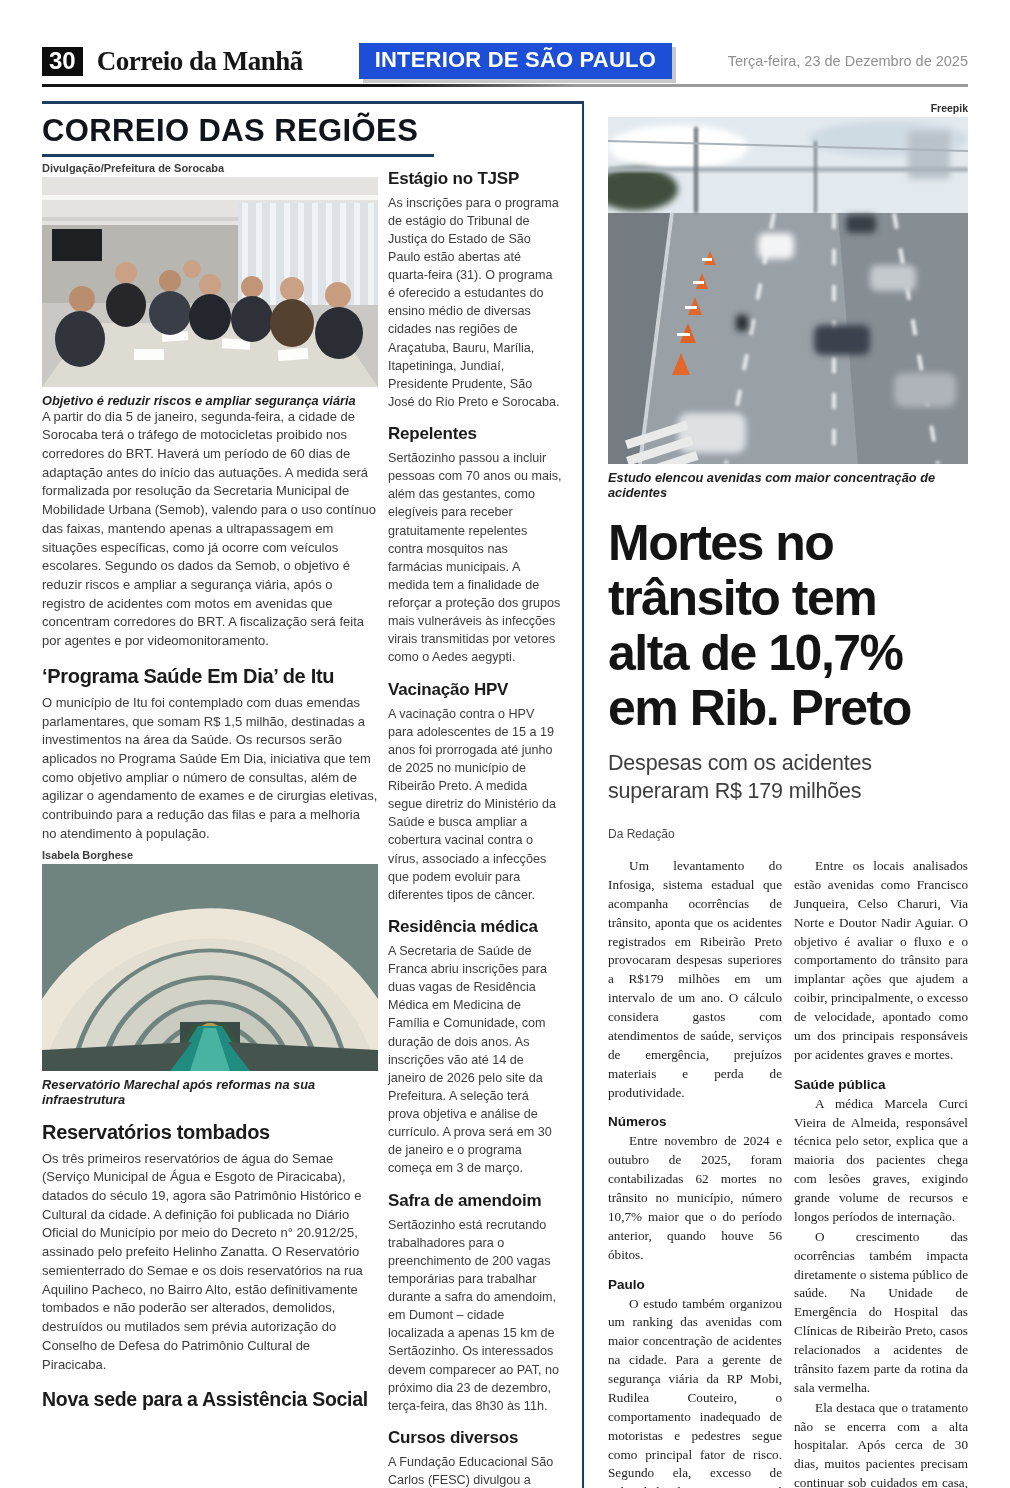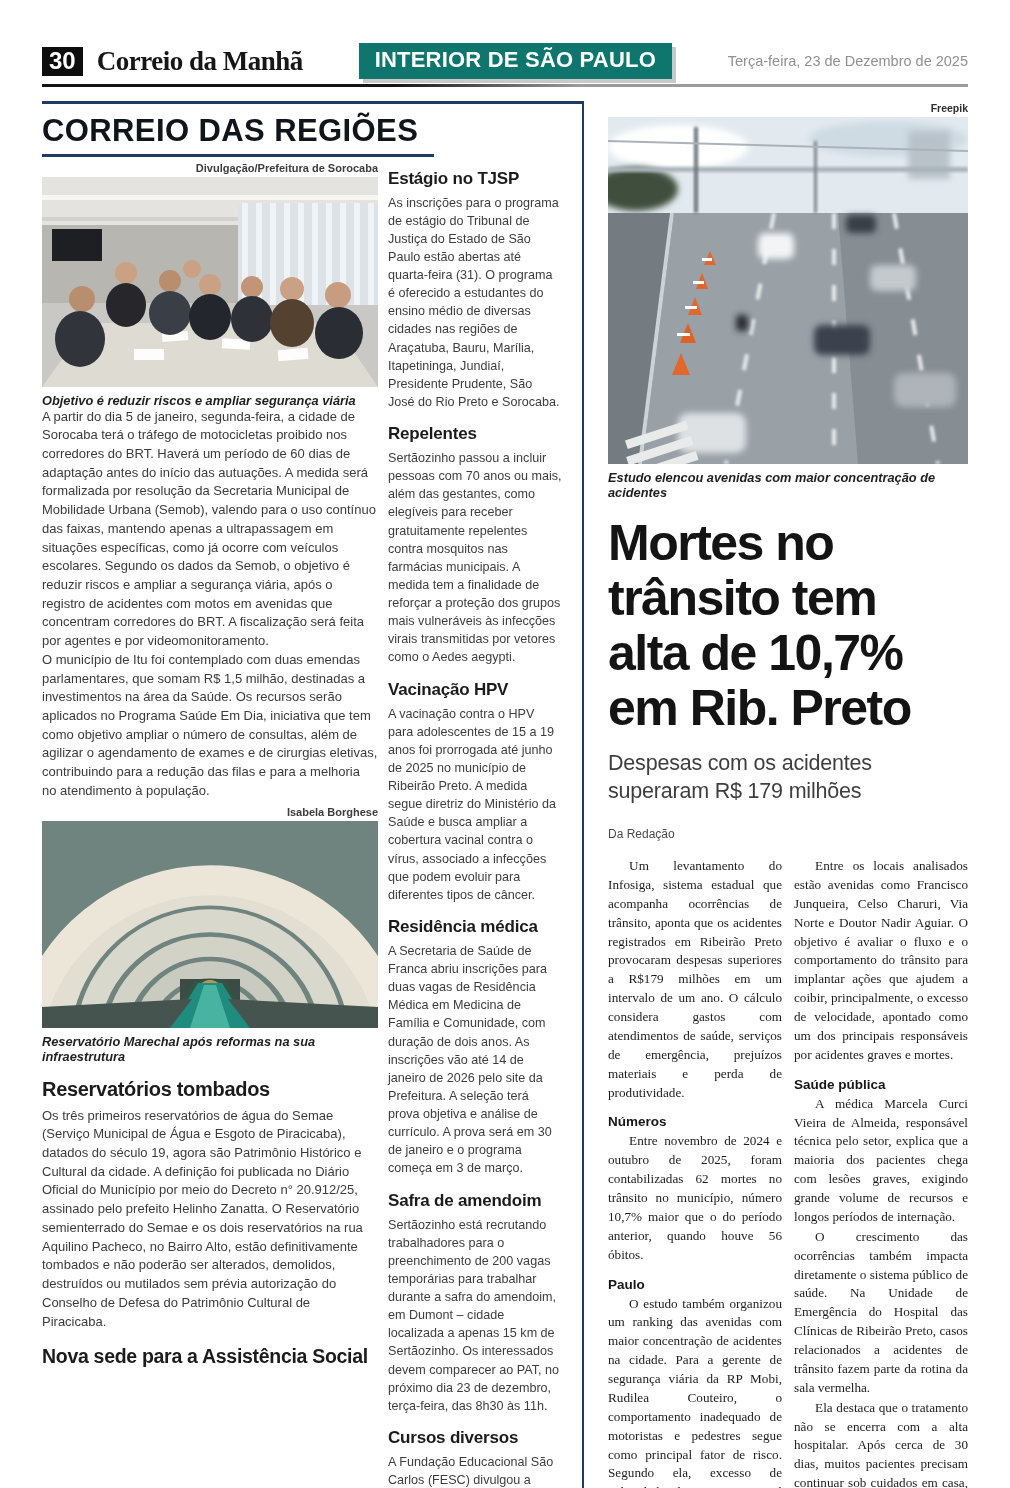--- a/index.html
+++ b/index.html
@@ -5,38 +5,38 @@
   html,body{margin:0;padding:0;background:#ffffff;}
   .page{position:relative;width:1010px;height:1488px;background:#fff;overflow:hidden;
         font-family:"Liberation Sans",sans-serif;color:#222;}
   .inner{padding:0 42px;}
 
   
   .hdr{display:flex;align-items:center;margin-top:44px;height:34px;}
   .pagenum{background:#0d0d0d;color:#fff;font-weight:bold;font-size:24px;padding:2px 7px 3px;line-height:1;}
   .masthead{font-family:"Liberation Serif",serif;font-weight:bold;font-size:27px;color:#161616;
             margin-left:14px;letter-spacing:-0.5px;transform:scaleY(1.05);}
-  .sectionbox{background:#0f766e;color:#fff;font-weight:bold;font-size:22px;letter-spacing:0.2px;
+  .sectionbox{background:#1d4ed8;color:#fff;font-weight:bold;font-size:22px;letter-spacing:0.2px;
               padding:4px 16px 6px;margin-left:56px;box-shadow:4px 4px 0 #c9c9c9;}
   .hdate{margin-left:auto;color:#909090;font-size:14.5px;}
   .hdr-rule{height:3px;margin-top:6px;background:linear-gradient(to right,#141414 0 38%,#9b9b9b 58% 100%);}
 
   
   .content{display:flex;margin-top:14px;}
   .regions-box{width:542px;border-top:3px solid #1d3d63;border-bottom:3px solid #1d3d63;
                border-right:2px solid #1d3d63;padding-right:20px;box-sizing:border-box;padding-bottom:10px;}
   .right-sec{width:360px;margin-left:24px;}
 
   .regions-title{font-size:31px;font-weight:800;letter-spacing:0.4px;color:#10151c;margin:9px 0 0;}
   .regions-underline{width:392px;height:2.5px;background:#1d3d63;margin:5px 0 3px;}
   .regions-cols{display:flex;gap:10px;}
   .col-left{width:336px;flex:none;}
   .col-mid{width:174px;flex:none;}
 
-  .credit{font-size:11px;font-weight:bold;color:#3c3c3c;text-align:right;margin:2px 0 3px;}
+  .credit{font-size:11px;font-weight:bold;color:#3c3c3c;margin:2px 0 3px;}
   .caption{font-style:italic;font-size:12.8px;font-weight:600;color:#1f1f1f;margin:6px 0 0;}
 
   .photo{width:100%;display:block;}
   .photo svg{display:block;width:100%;height:100%;}
 
   .art-h{font-size:20px;font-weight:700;color:#1b1b1b;letter-spacing:-0.3px;line-height:1.15;margin:14px 0 6px;}
   .art-h-lg{font-size:22.5px;margin:12px 0 8px;}
   .art-b{font-size:13px;line-height:1.44;color:#3b3b3b;margin:0;}
 
   .brief-h{font-size:17px;font-weight:700;color:#1b1b1b;letter-spacing:-0.2px;margin:13px 0 5px;}
@@ -124,20 +124,21 @@
                     <ellipse cx="38" cy="162" rx="25" ry="28" fill="#31343b"></ellipse>
                   <circle cx="150" cy="92" r="9" fill="#caa184"></circle>
                     <ellipse cx="150" cy="116" rx="16" ry="17" fill="#84511e" opacity="0"></ellipse>
                 </g>
               </svg>
             </div>
             <div class="caption">Objetivo é reduzir riscos e ampliar segurança viária</div>
 
             <p class="art-b">A partir do dia 5 de janeiro, segunda-feira, a cidade de Sorocaba terá o tráfego de motocicletas proibido nos corredores do BRT. Haverá um período de 60 dias de adaptação antes do início das autuações. A medida será formalizada por resolução da Secretaria Municipal de Mobilidade Urbana (Semob), valendo para o uso contínuo das faixas, mantendo apenas a ultrapassagem em situações específicas, como já ocorre com veículos escolares. Segundo os dados da Semob, o objetivo é reduzir riscos e ampliar a segurança viária, após o registro de acidentes com motos em avenidas que concentram corredores do BRT. A fiscalização será feita por agentes e por videomonitoramento.</p>
 
+            <h2 class="art-h">‘Programa Saúde Em Dia’ de Itu</h2>
             <p class="art-b">O município de Itu foi contemplado com duas emendas parlamentares, que somam R$ 1,5 milhão, destinadas a investimentos na área da Saúde.  Os recursos serão aplicados no Programa Saúde Em Dia, iniciativa que tem como objetivo ampliar o número de consultas, além de agilizar o agendamento de exames e de cirurgias eletivas, contribuindo para a redução das filas e para a melhoria no atendimento à população.</p>
 
             <div class="credit" style="margin-top:5px">Isabela Borghese</div>
             <div class="photo" style="height:207px">
               <svg viewBox="0 0 336 207" preserveAspectRatio="none">
                 <rect width="336" height="207" fill="#6f847e"></rect>
                 <g fill="none" stroke="#ece6d9">
                   <path d="M -14,207 A 186 186 0 0 1 350,207" stroke-width="30"></path>
                   <path d="M 16,207 A 153 153 0 0 1 320,207" stroke-width="26" stroke-opacity="0.92"></path>
                   <path d="M 46,207 A 123 123 0 0 1 290,207" stroke-width="23" stroke-opacity="0.85"></path>

